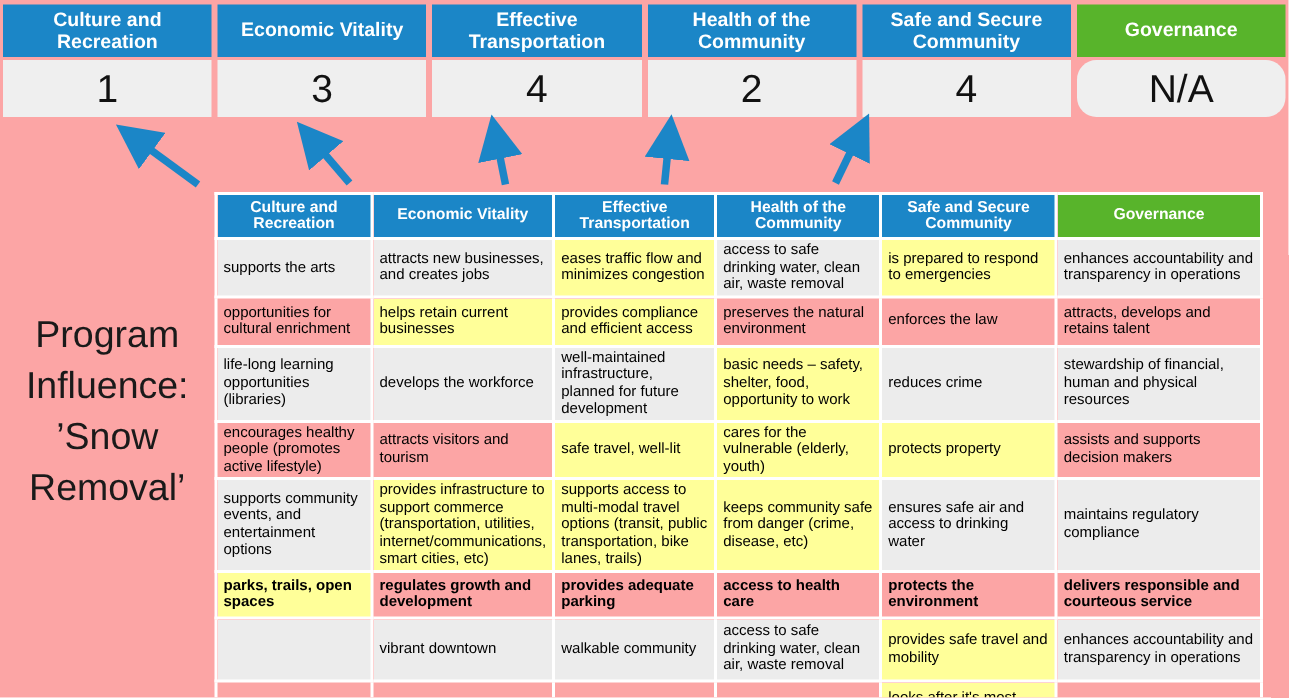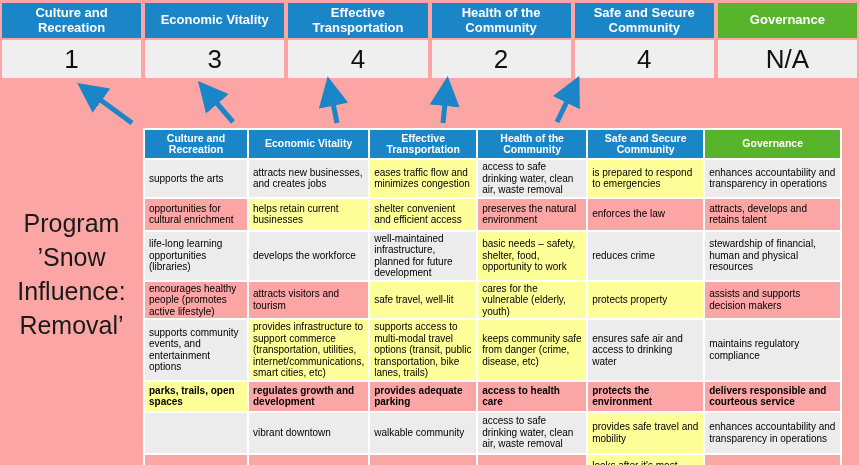--- a/index.html
+++ b/index.html
@@ -114,21 +114,21 @@
       <div class="sb-col">
         <div class="sb-head" style="background: rgb(27, 134, 199);">Health of the Community</div>
         <div class="sb-score" style="background: rgb(239, 239, 239);">2</div>
       </div>
       <div class="sb-col">
         <div class="sb-head" style="background: rgb(27, 134, 199);">Safe and Secure Community</div>
         <div class="sb-score" style="background: rgb(239, 239, 239);">4</div>
       </div>
       <div class="sb-col">
         <div class="sb-head" style="background: rgb(88, 180, 43);">Governance</div>
-        <div class="sb-score" style="background: rgb(239, 239, 239);">N/A</div>
+        <div class="sb-score" style="background: rgb(239, 239, 239); border-radius: 13px;">N/A</div>
       </div>
     </div>
 
   <svg class="arrows" viewBox="0 0 859 465" xmlns="http://www.w3.org/2000/svg">
     <defs>
       <marker id="ah" markerWidth="6" markerHeight="6" refX="2.6" refY="3" orient="auto">
         <path d="M0,0 L6,3 L0,6 Z" class="ah-fill" fill="#1B86C7"></path>
       </marker>
     </defs>
     <g>
@@ -143,22 +143,22 @@
     <g>
       <path d="M443,123 L446,93" fill="none" stroke-width="5" marker-end="url(#ah)" stroke="#1B86C7"></path>
     </g>
     <g>
       <path d="M557,122 L572,91" fill="none" stroke-width="5" marker-end="url(#ah)" stroke="#1B86C7"></path>
     </g>
   </svg>
 
   <div class="program-label">
       <div>Program</div>
+      <div>Influence:</div>
       <div>’Snow</div>
-      <div>Influence:</div>
       <div>Removal’</div>
     </div>
 
   <table class="matrix">
     <colgroup>
       <col style="width:104px">
         <col style="width:113px">
         <col style="width:108px">
       <col style="width:110px">
         <col style="width:117px">
@@ -179,21 +179,21 @@
           <td>supports the arts</td>
           <td>attracts new businesses, and creates jobs</td>
           <td class="hl">eases traffic flow and minimizes congestion</td>
           <td>access to safe drinking water, clean air, waste removal</td>
           <td class="hl">is prepared to respond to emergencies</td>
           <td>enhances accountability and transparency in operations</td>
         </tr>
         <tr style="height: 33px;">
           <td>opportunities for cultural enrichment</td>
           <td class="hl">helps retain current businesses</td>
-          <td class="hl">shelter convenient and efficient access</td>
+          <td class="hl">provides compliance and efficient access</td>
           <td>preserves the natural environment</td>
           <td>enforces the law</td>
           <td>attracts, develops and retains talent</td>
         </tr>
         <tr class="alt" style="height: 34px;">
           <td>life-long learning opportunities (libraries)</td>
           <td>develops the workforce</td>
           <td>well-maintained infrastructure, planned for future development</td>
           <td class="hl">basic needs – safety, shelter, food, opportunity to work</td>
           <td>reduces crime</td>

